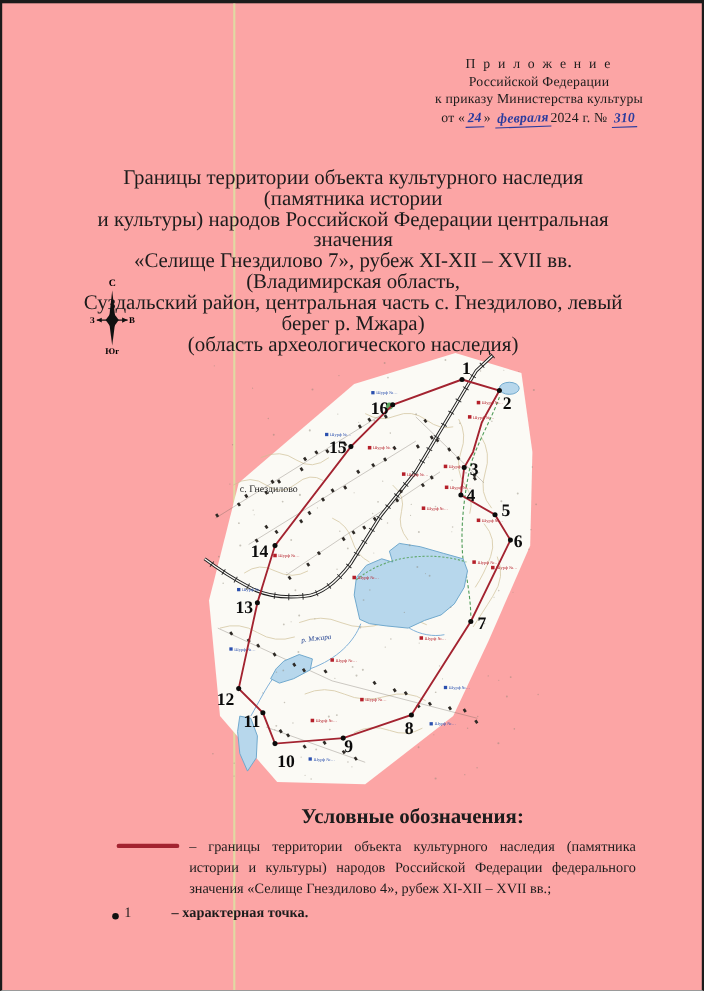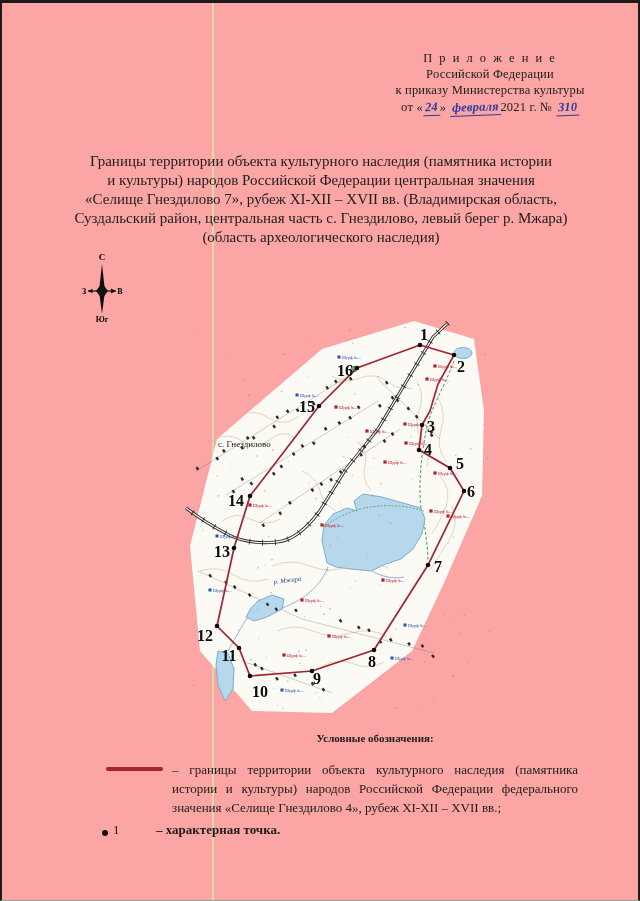--- a/index.html
+++ b/index.html
@@ -13,49 +13,49 @@
   .scan-line{position:absolute;top:0;bottom:0;left:210px;width:2px;background:#dce2a2;opacity:.85;}
   
   .hdr{position:absolute;top:47px;left:382px;width:212px;text-align:center;
        font-size:12.5px;line-height:16px;letter-spacing:.2px;}
   .hdr .sp{letter-spacing:2px;}
   .hw{color:#2b3c9e;font-style:italic;font-weight:600;
       border-bottom:1px solid #2b3c9e;padding:0 2px;display:inline-block;transform:rotate(-2deg);}
   .hdr .dateline{white-space:nowrap;margin-top:1px;}
   
   .title{position:absolute;top:149px;left:62px;width:514px;text-align:center;
-         font-size:15px;line-height:19px;}
+         font-size:19px;line-height:19px;}
   
   .compass{position:absolute;left:76px;top:247px;width:48px;height:76px;}
   
   .map-wrap{position:absolute;left:180px;top:318px;width:326px;height:395px;}
   
   .legend-title{position:absolute;top:729px;left:170px;width:406px;text-align:center;
-                font-weight:bold;font-size:11px;}
+                font-weight:bold;font-size:19px;}
   .legend-swatch{position:absolute;top:764px;left:104px;width:57px;height:4px;border-radius:2px;}
   .legend-text{position:absolute;top:757px;left:170px;width:406px;font-size:13px;
                line-height:19px;text-align:justify;}
   .legend-bullet{position:absolute;top:827px;left:100px;width:6px;height:6px;border-radius:50%;background:#111;}
   .legend-num{position:absolute;top:819px;left:111px;font-size:13px;}
   .legend-point-text{position:absolute;top:819px;left:154px;font-size:13px;font-weight:bold;}
   svg text{font-family:"Liberation Serif","DejaVu Serif",serif;}
 </style>
 </head>
 <body>
 
 <div class="page">
   <div class="scan-line"></div>
 
   <div class="hdr">
     <div class="sp">П р и л о ж е н и е</div>
     <div>Российской Федерации</div>
     <div>к приказу Министерства культуры</div>
     <div class="dateline">
       <span>от «</span><span class="hw">24</span><span>»</span>
-      <span class="hw">февраля</span><span>2021 г. №</span>
+      <span class="hw">февраля</span><span>2024 г. №</span>
       <span class="hw">310</span>
     </div>
   </div>
 
   <div class="title">
     <div>Границы территории объекта культурного наследия (памятника истории</div>
     <div>и культуры) народов Российской Федерации центральная значения</div>
     <div>«Селище Гнездилово 7», рубеж XI-XII – XVII вв. (Владимирская область,</div>
     <div>Суздальский район, центральная часть с. Гнездилово, левый берег р. Мжара)</div>
     <div>(область археологического наследия)</div>

